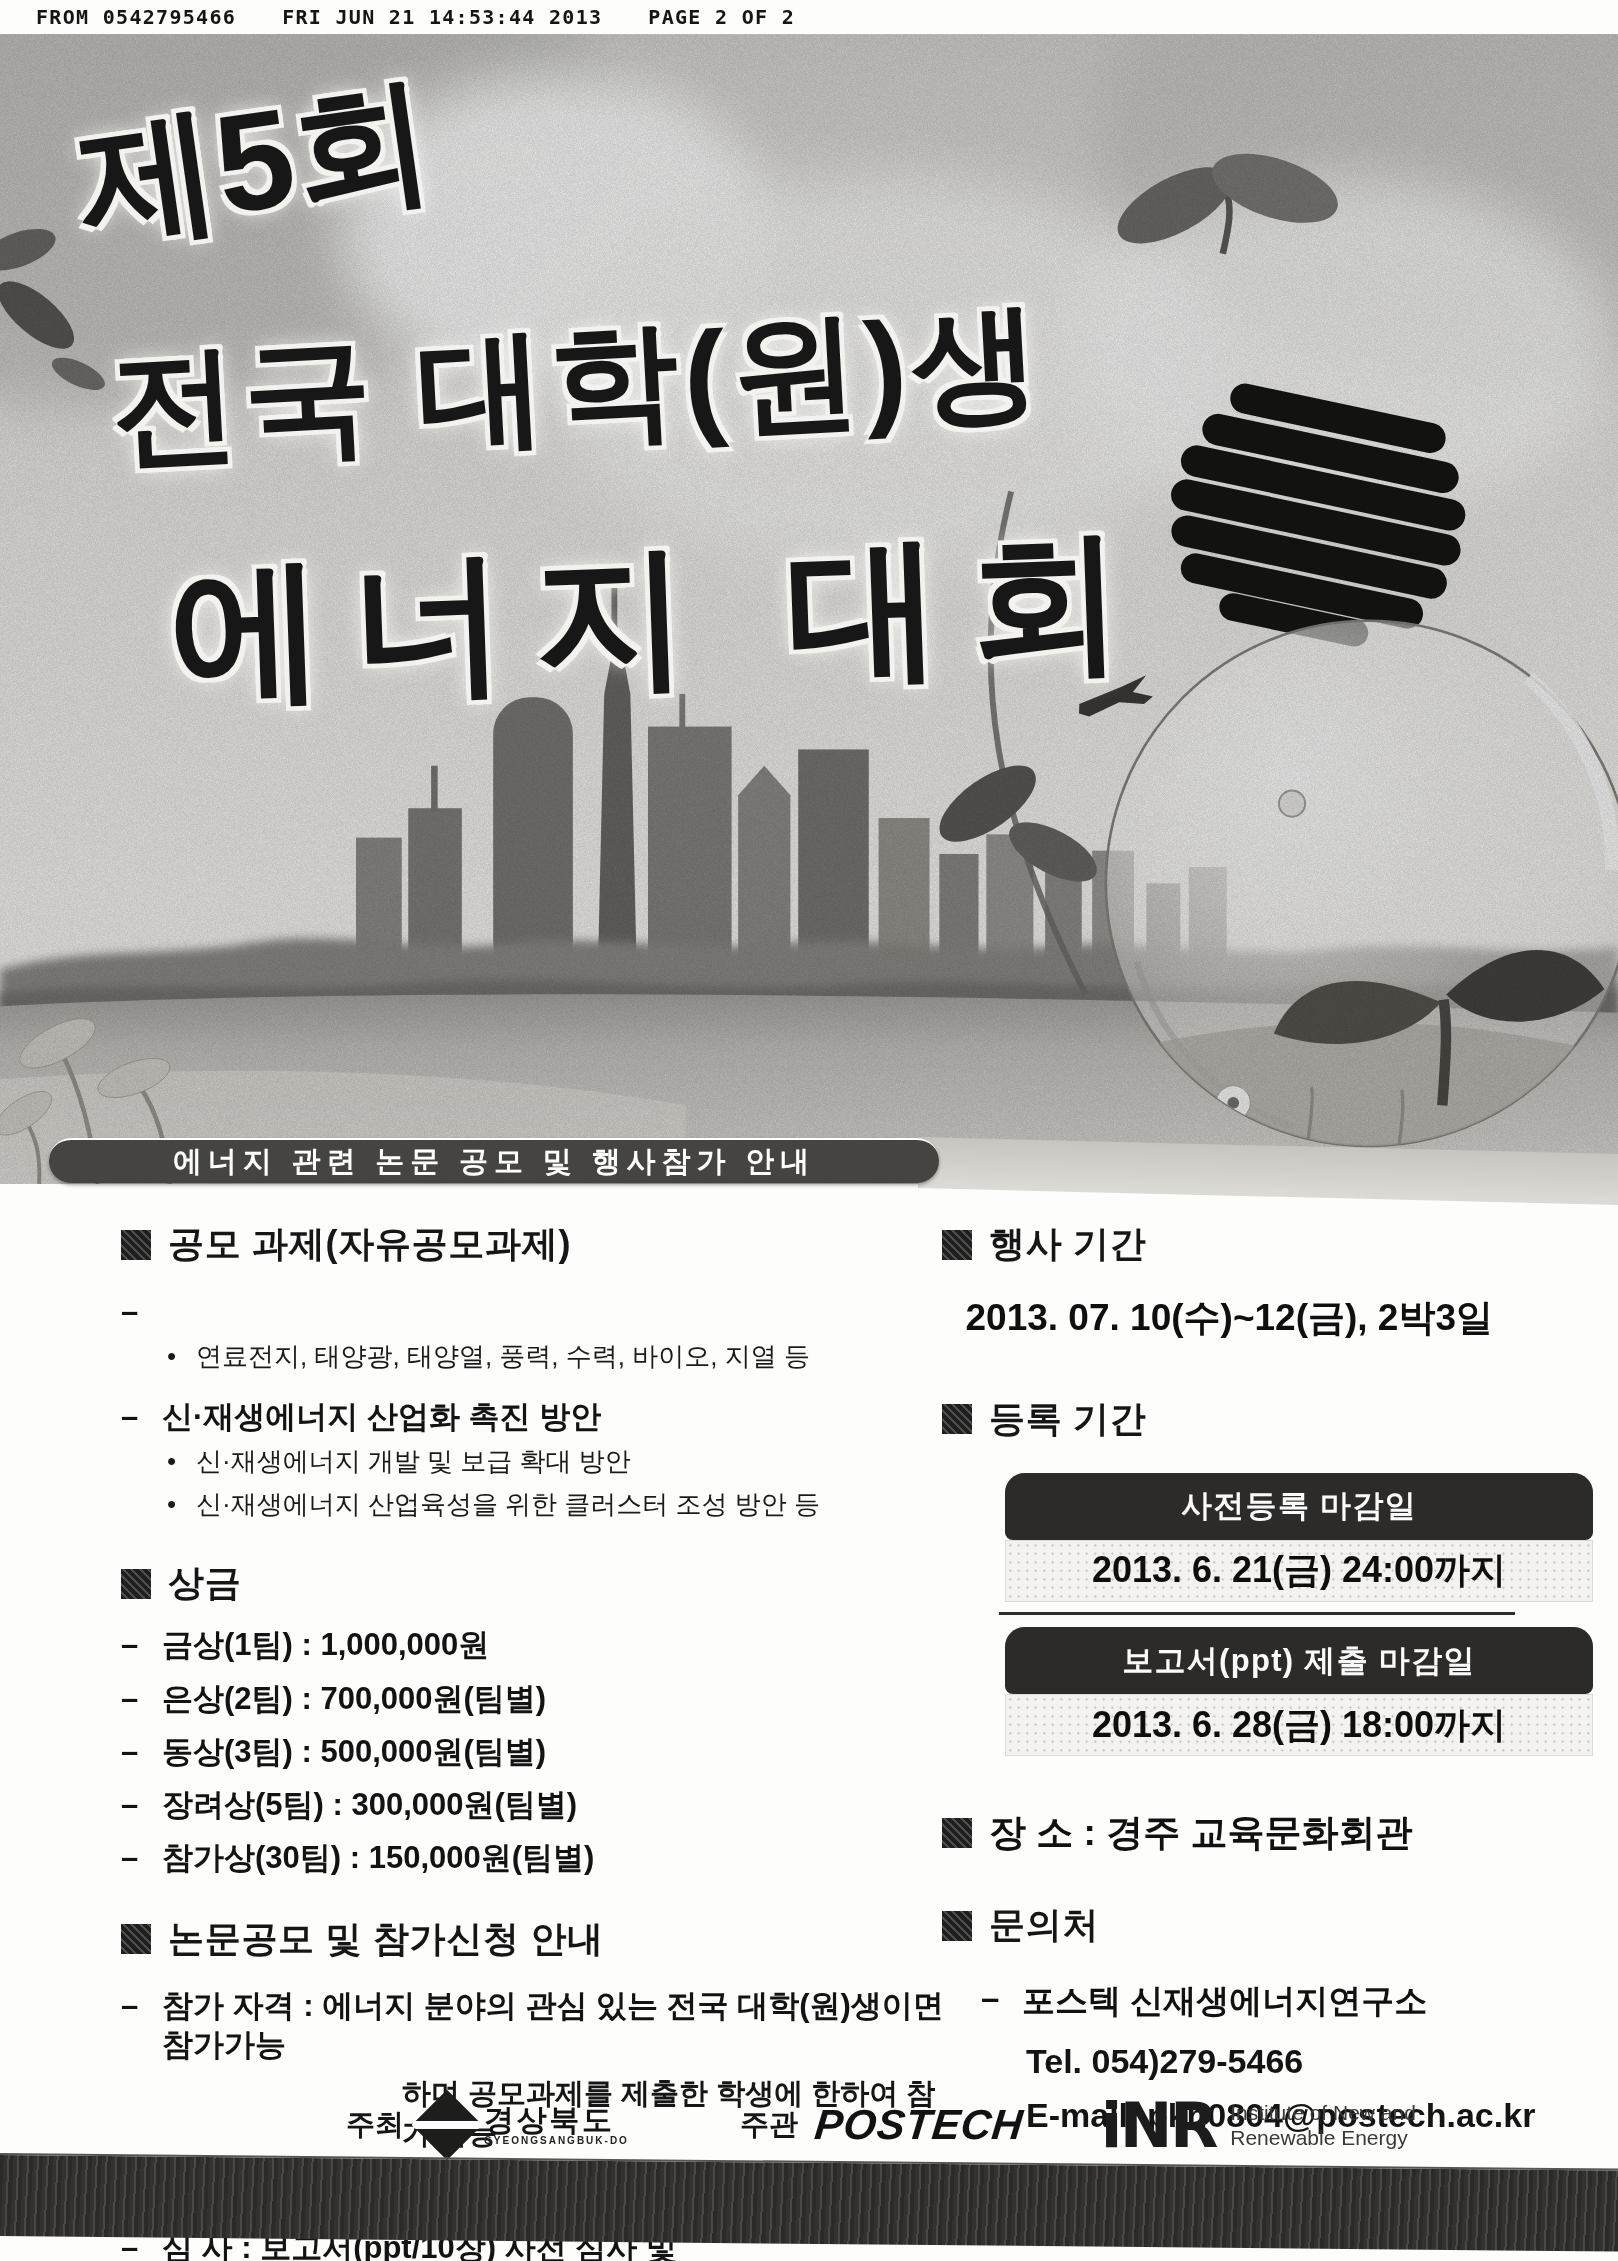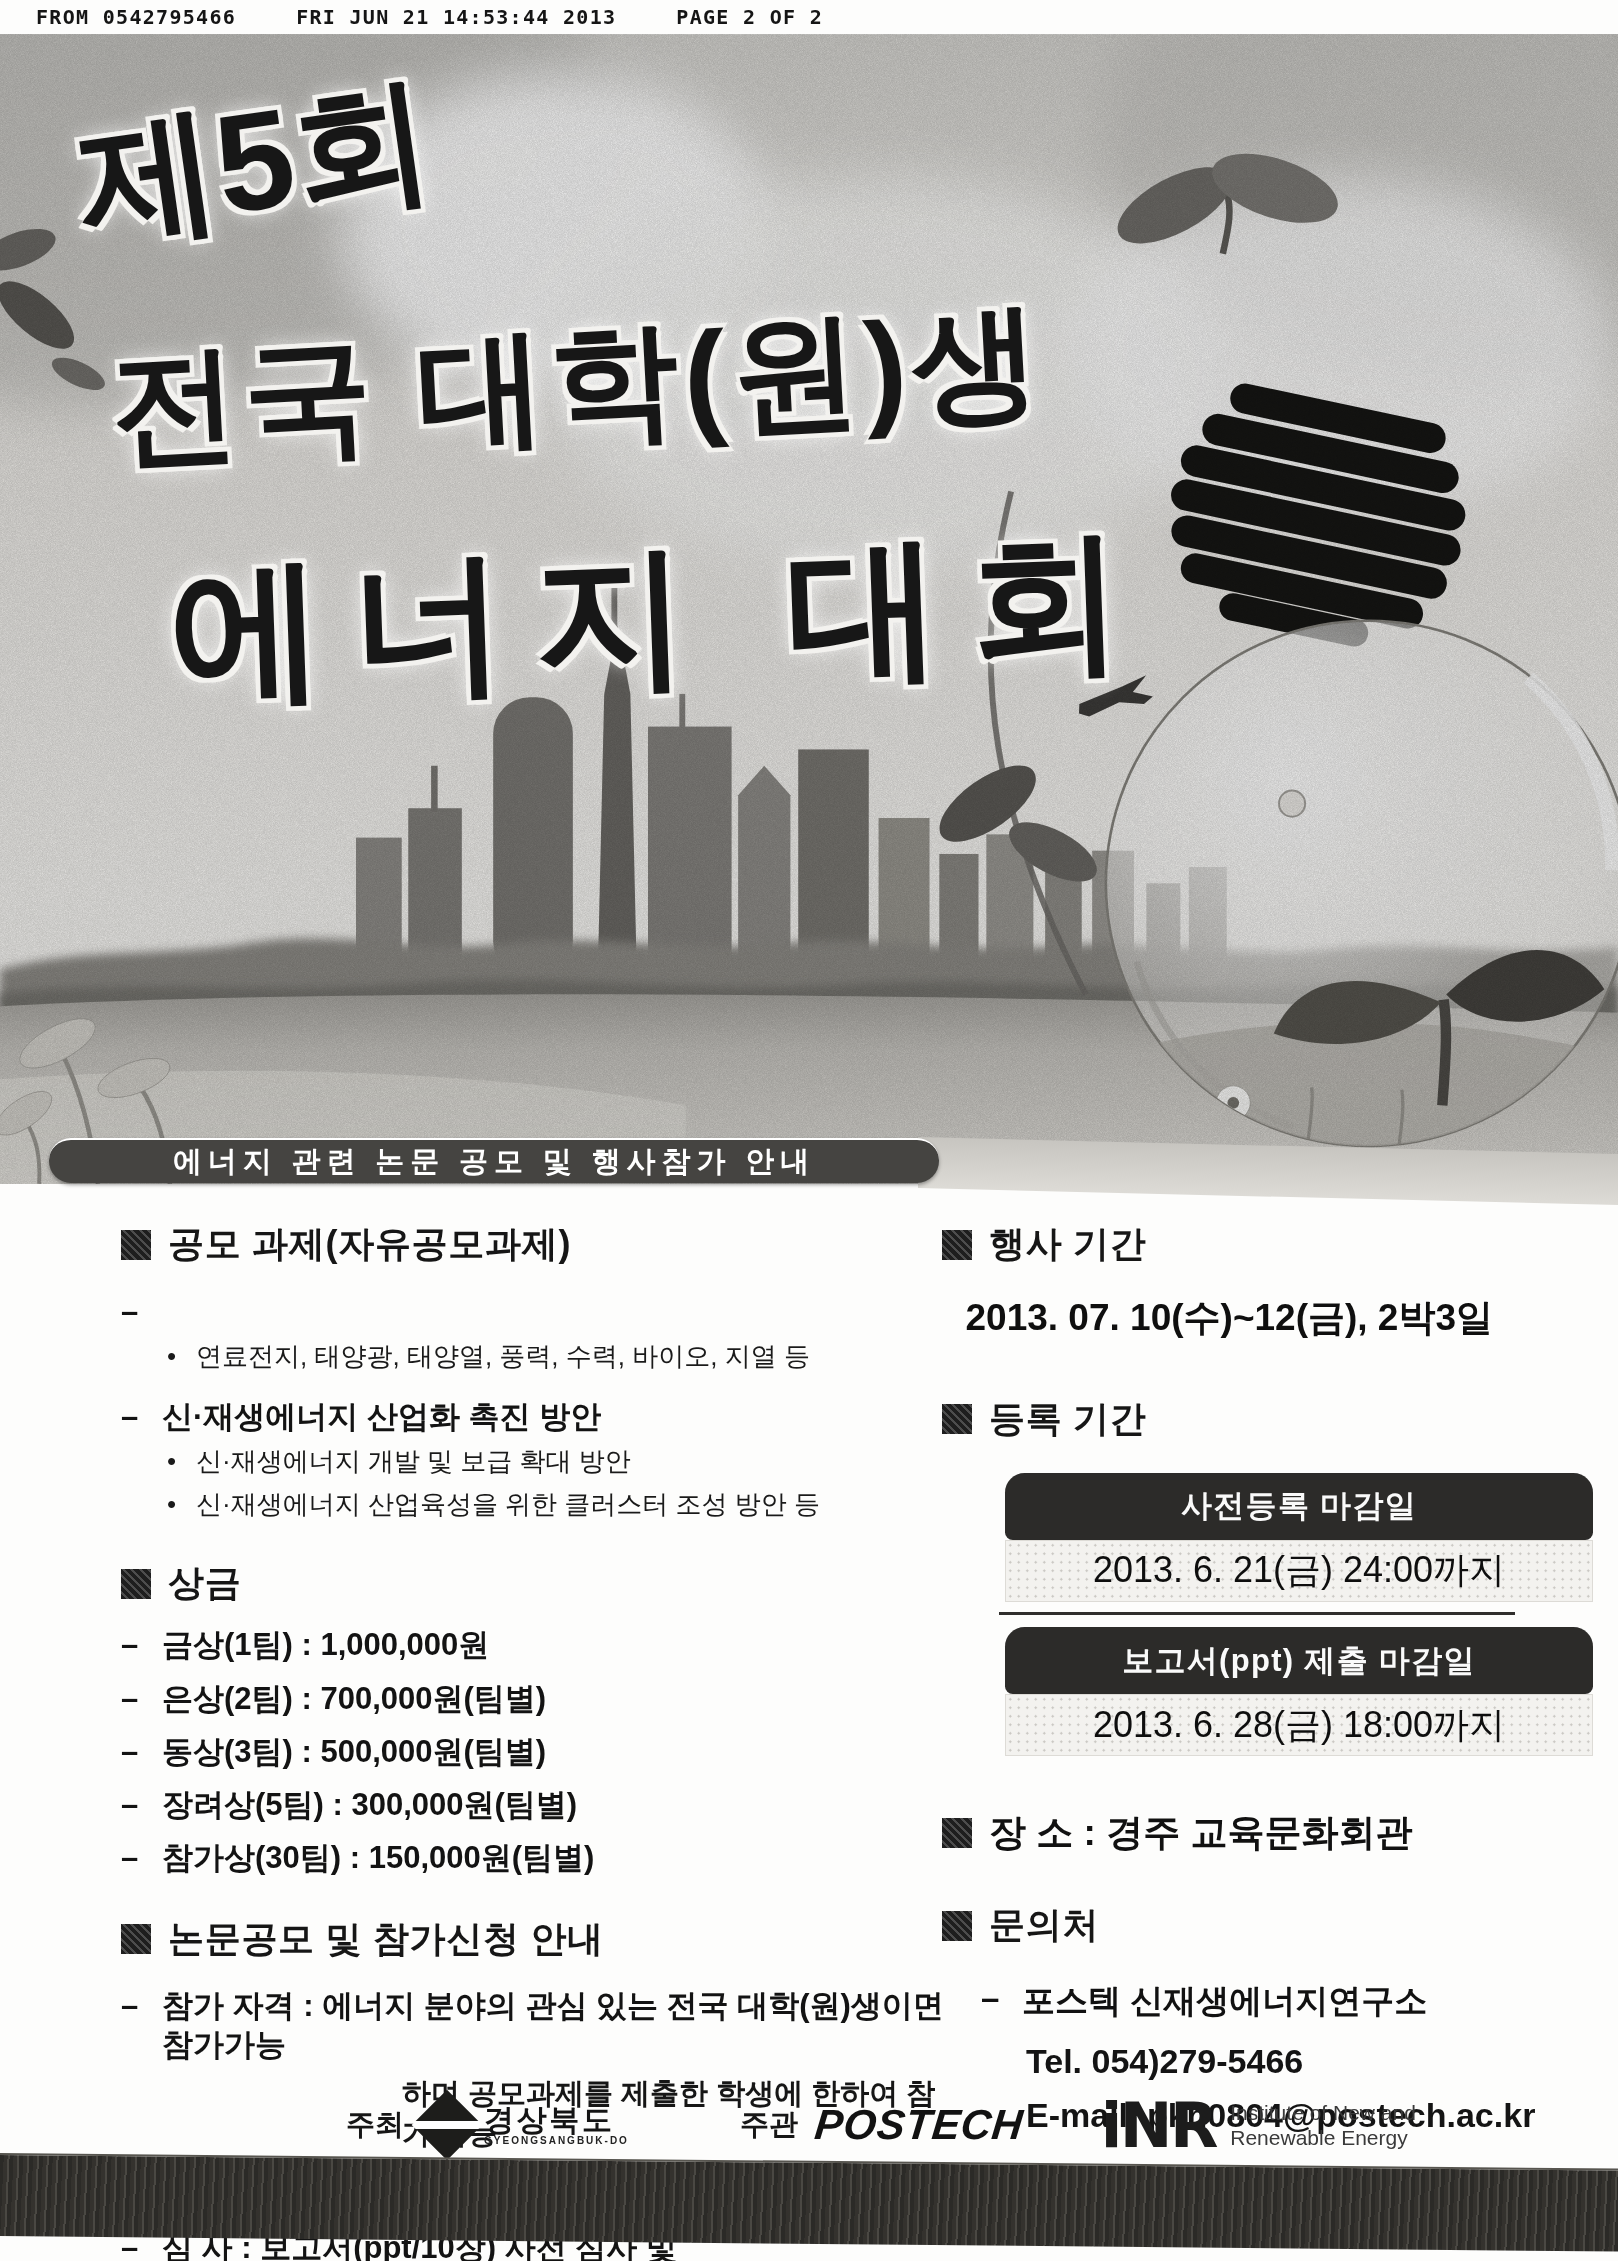--- a/index.html
+++ b/index.html
@@ -1,20 +1,20 @@
 <!DOCTYPE html>
 <html style="font-size:10.5px"><head>
 <meta charset="utf-8">
 <style>
   html,body{margin:0;padding:0;background:#ffffff;}
   .page{position:relative;width:1618px;height:2261px;background:#fdfdfc;overflow:hidden;
         font-family:"Liberation Sans","DejaVu Sans",sans-serif;color:#111;}
 
   
-  .fax{position:absolute;top:5.2px;left:36px;display:flex;gap:60px;
+  .fax{position:absolute;top:5.2px;left:36px;display:flex;gap:46px;
        font-family:"DejaVu Sans Mono","Liberation Mono",monospace;
        font-size:20px;font-weight:700;letter-spacing:1.3px;color:#151515;}
 
   
   .poster{position:absolute;top:34px;left:0;width:1618px;height:1150px;overflow:hidden;}
   .poster svg{position:absolute;top:0;left:0;}
   .title{position:absolute;font-weight:700;color:#171717;line-height:1.0;white-space:nowrap;
          text-shadow:-4.6px -4.6px 0 #f3f2ef,4.6px -4.6px 0 #f3f2ef,-4.6px 4.6px 0 #f3f2ef,4.6px 4.6px 0 #f3f2ef,0 0 22px #ffffff;}
   .t1{left:77px;top:57px;font-size:139px;transform:rotate(-8deg);}
   .t2{left:110px;top:286px;font-size:128px;transform:rotate(-3deg);letter-spacing:5.2px;}
@@ -48,21 +48,21 @@
 
   .big-date{margin:23.5px 0 0 23.5px;font-size:37px;font-weight:800;letter-spacing:0px;color:#0f0f0f;}
 
   .dbox{margin-left:63px;width:588px;}
   .dbox-head{height:67px;background:#2c2b29;border-radius:19.6px 19.6px 7.8px 7.8px;
              display:flex;align-items:center;justify-content:center;
              color:#fafafa;font-size:31px;font-weight:700;letter-spacing:1.3px;}
   .dbox-date{height:60px;background-color:#f3f2ef;
              background-image:radial-gradient(#c8c6c1 1px,transparent 1.2px);background-size:8.5px 8.5px;
              display:flex;align-items:center;justify-content:center;
-             font-size:36px;font-weight:400;color:#0e0e0e;border:0.7px solid #dddbd6;}
+             font-size:36px;font-weight:700;color:#0e0e0e;border:0.7px solid #dddbd6;}
   .dbox-divider{margin:10.5px 0 11.8px 57px;width:516px;height:3.3px;background:#2f2e2c;}
 
   .venue{display:flex;align-items:center;font-size:37px;font-weight:800;color:#111;}
   .contact-org{display:flex;margin-left:39px;font-size:33px;font-weight:800;}
   .contact-org .mk{width:41px;flex:0 0 auto;}
   .contact-line{margin-left:84px;font-size:34px;font-weight:600;color:#141414;}
 
   
   .footer{position:absolute;left:346px;top:2089px;width:1111px;height:72px;
           display:flex;align-items:center;}

